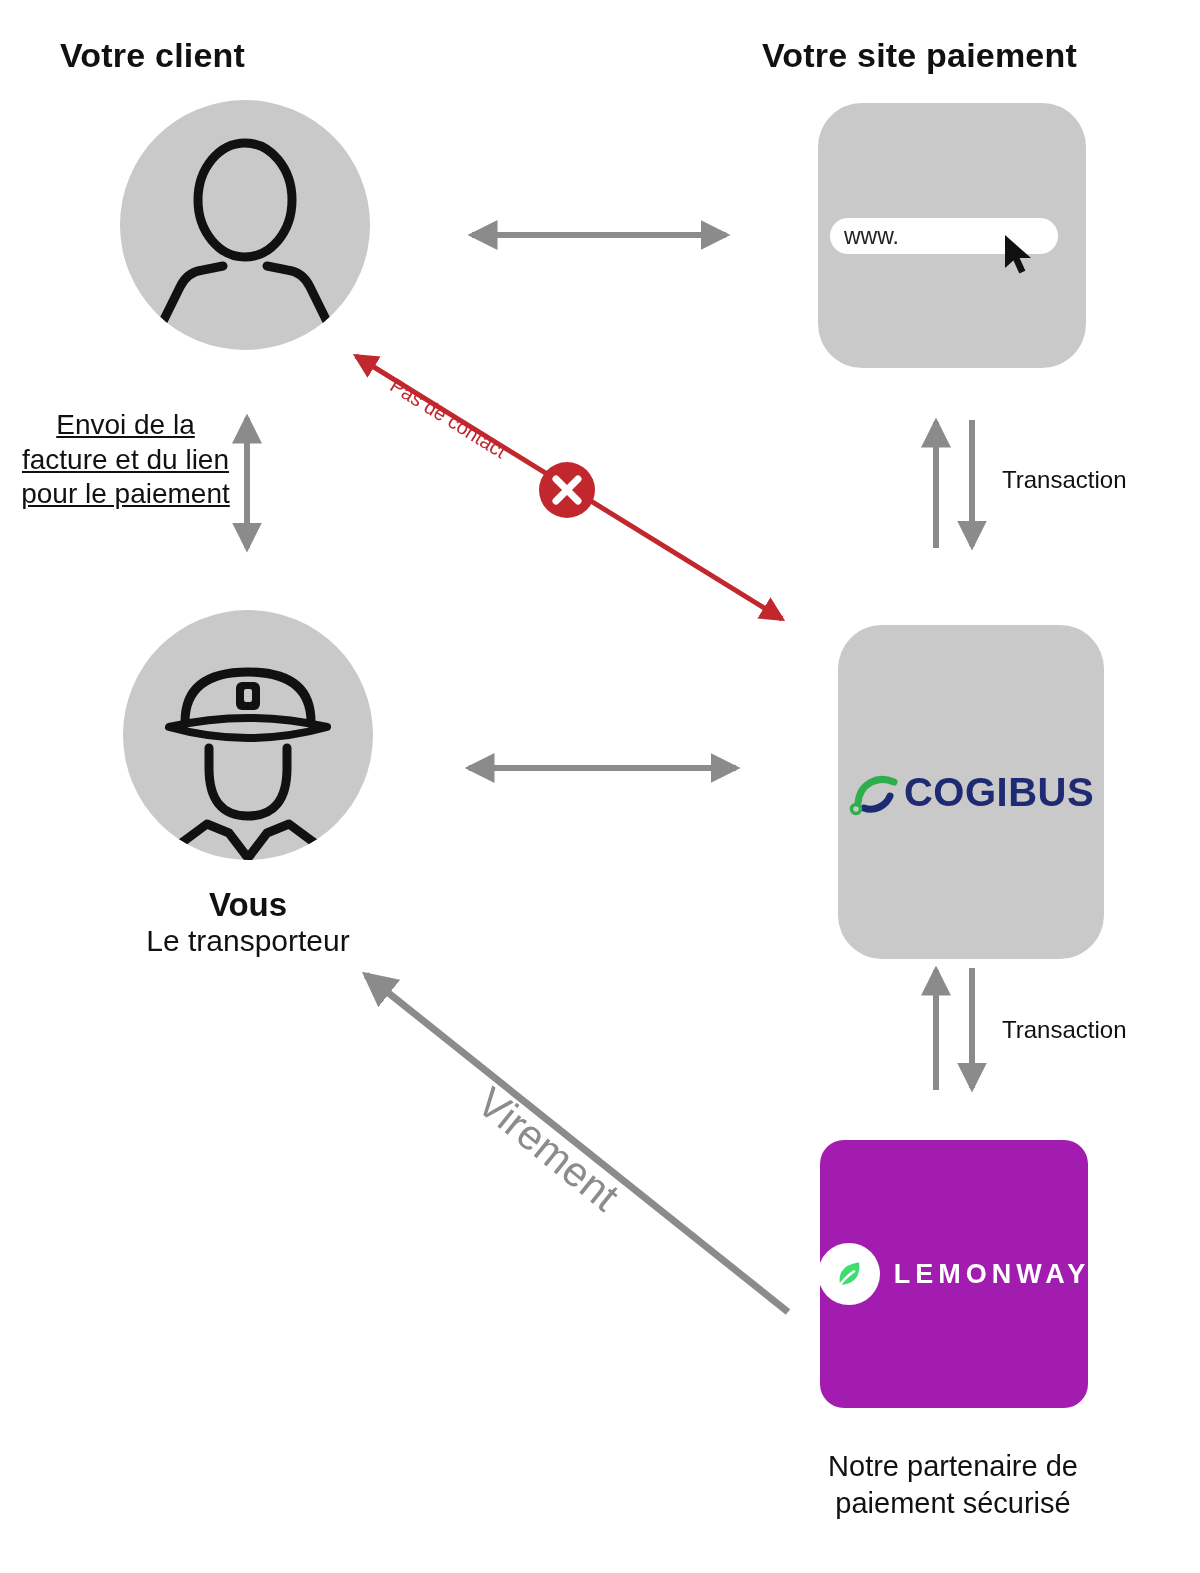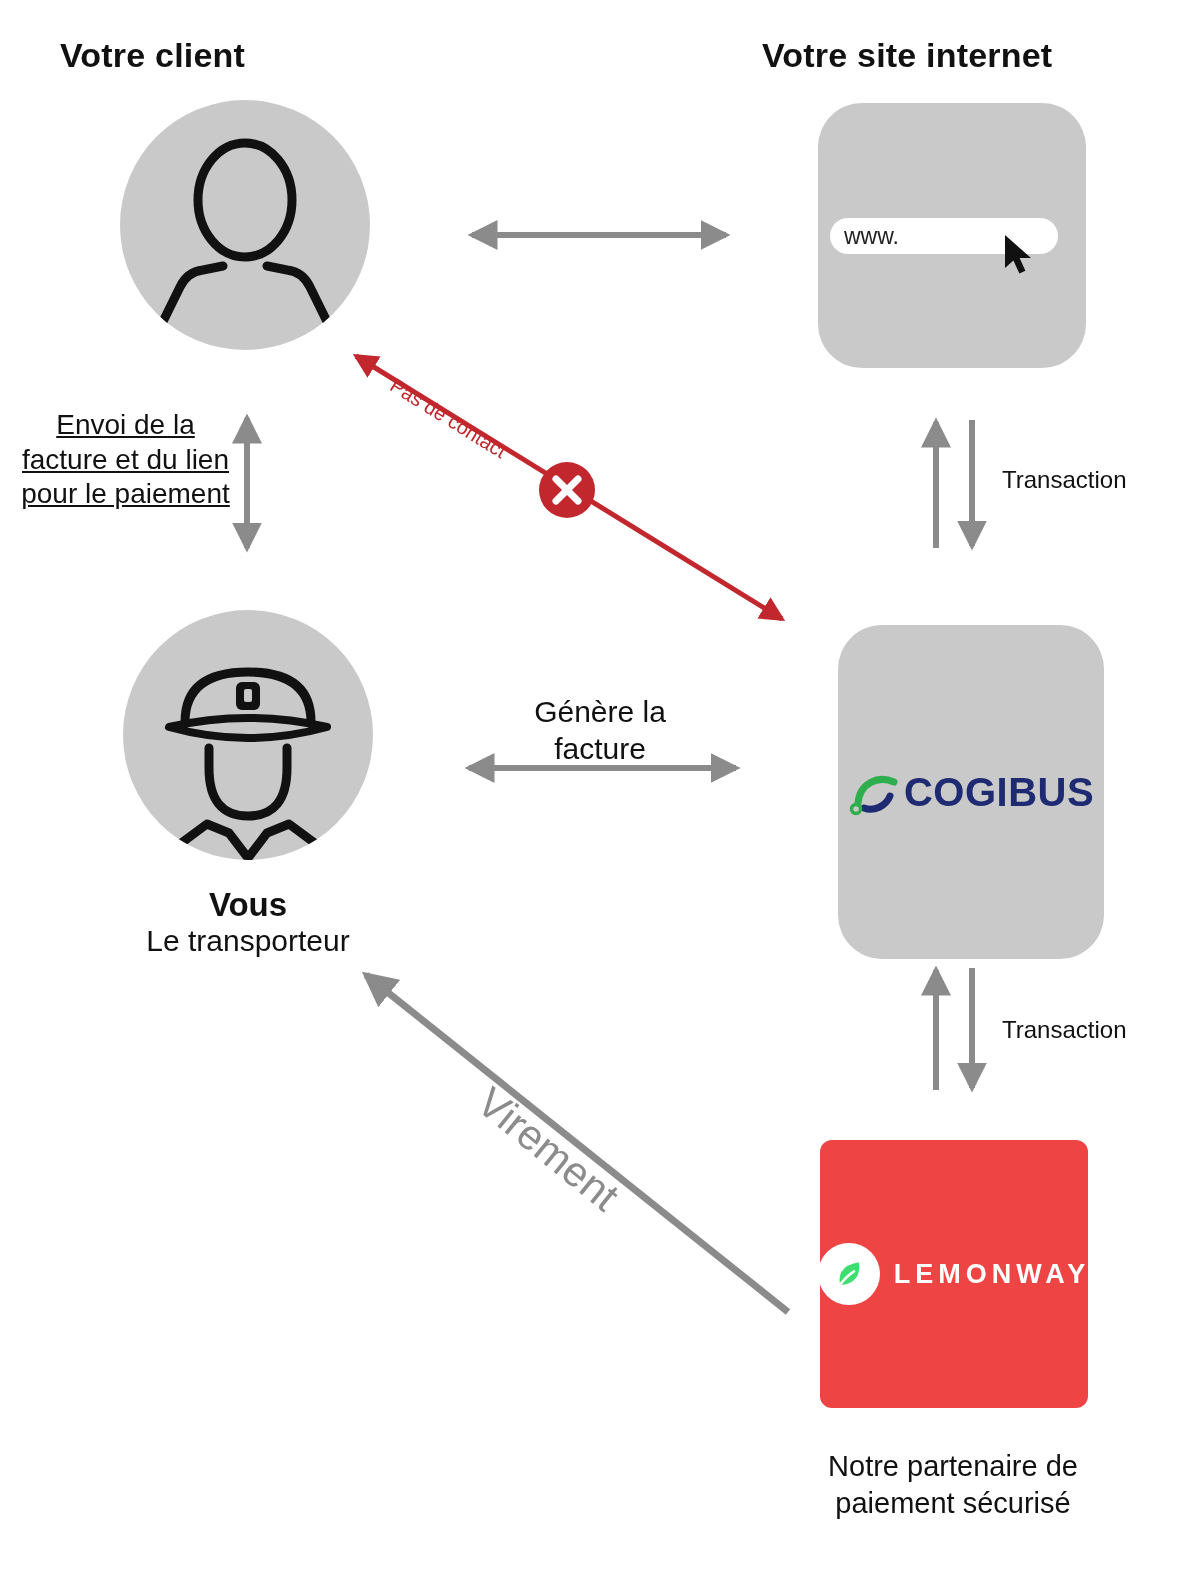--- a/index.html
+++ b/index.html
@@ -86,21 +86,21 @@
     <line x1="936" y1="548" x2="936" y2="422" stroke="#8b8b8b" stroke-width="6" marker-end="url(#ag)"></line>
     <line x1="972" y1="420" x2="972" y2="546" stroke="#8b8b8b" stroke-width="6" marker-end="url(#ag)"></line>
 
     <line x1="936" y1="1090" x2="936" y2="970" stroke="#8b8b8b" stroke-width="6" marker-end="url(#ag)"></line>
     <line x1="972" y1="968" x2="972" y2="1088" stroke="#8b8b8b" stroke-width="6" marker-end="url(#ag)"></line>
 
     <line x1="788" y1="1312" x2="366" y2="975" stroke="#8b8b8b" stroke-width="7" marker-end="url(#ag)"></line>
   </svg>
 
   <div class="abs title" style="left:60px;top:36px;width:380px;">Votre client</div>
-  <div class="abs title" style="left:762px;top:36px;width:390px;">Votre site internet</div>
+  <div class="abs title" style="left:762px;top:36px;width:390px;">Votre site paiement</div>
 
   <div class="abs avatar" style="left:120px;top:100px;width:250px;height:250px;">
     <svg width="250" height="250" viewBox="0 0 250 250">
       <ellipse cx="125" cy="100" rx="47" ry="57" fill="none" stroke="#111" stroke-width="9"></ellipse>
       <path d="M27,254 L60,187 Q67,172 83,170 L103,166" fill="none" stroke="#111" stroke-width="9" stroke-linecap="round"></path>
       <path d="M223,254 L190,187 Q183,172 167,170 L147,166" fill="none" stroke="#111" stroke-width="9" stroke-linecap="round"></path>
     </svg>
   </div>
 
   <div class="abs node-box" style="left:818px;top:103px;width:268px;height:265px;">
@@ -125,36 +125,35 @@
       <rect x="121" y="79" width="8" height="13" rx="2" fill="#c9c9c9"></rect>
       <path d="M46,117 Q125,99 204,117 Q125,139 46,117 Z" fill="none" stroke="#111" stroke-width="8" stroke-linejoin="round"></path>
       <path d="M86,138 L86,158 Q86,206 125,206 Q164,206 164,158 L164,138" fill="none" stroke="#111" stroke-width="9" stroke-linecap="round"></path>
       <path d="M30,254 L84,214 L106,223 L125,248 L144,223 L166,214 L220,254" fill="none" stroke="#111" stroke-width="9" stroke-linejoin="round" stroke-linecap="round"></path>
     </svg>
   </div>
 
   <div class="abs bold-name" style="left:98px;top:886px;width:300px;">Vous</div>
   <div class="abs role" style="left:98px;top:924px;width:300px;">Le transporteur</div>
 
-  <div class="abs label-lg" style="left:512px;top:694px;width:176px;">Génère la facture</div>
 
   <div class="abs node-box" style="left:820px;top:625px;width:266px;height:334px;margin-left:18px;">
     <div class="cogibus-row">
       <svg width="50" height="50" viewBox="0 0 50 50">
         <path d="M10,36 C12,16 30,8 46,15" fill="none" stroke="#2fae4e" stroke-width="7" stroke-linecap="round"></path>
         <path d="M16,41 C26,45 38,39 42,29" fill="none" stroke="#1e2a72" stroke-width="7" stroke-linecap="round"></path>
         <circle cx="8" cy="42" r="4.5" fill="none" stroke="#2fae4e" stroke-width="3.5"></circle>
       </svg>
       <span class="cogibus-text">COGIBUS</span>
     </div>
   </div>
 
   <div class="abs transaction" style="left:1002px;top:1016px;">Transaction</div>
 
-  <div class="abs" style="left:820px;top:1140px;width:268px;height:268px;background:#ef4444;border-radius:12px;">
+  <div class="abs" style="left:820px;top:1140px;width:268px;height:268px;background:#a21caf;border-radius:24px;">
     <div class="lemonway-row">
       <div class="lw-circle">
         <svg width="40" height="40" viewBox="0 0 48 48">
           <path d="M13,35 Q10,14 36,10 Q39,33 17,37 Q14,37 13,35 Z" fill="#3fdd70"></path>
           <path d="M11,40 Q19,28 31,20" fill="none" stroke="#ffffff" stroke-width="3"></path>
         </svg>
       </div>
       <span class="lw-text">LEMONWAY</span>
     </div>
   </div>

